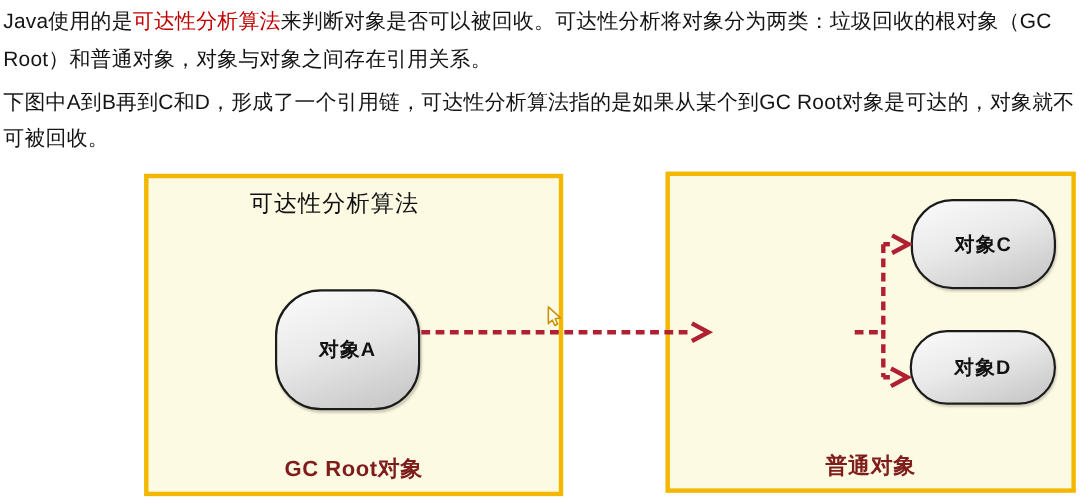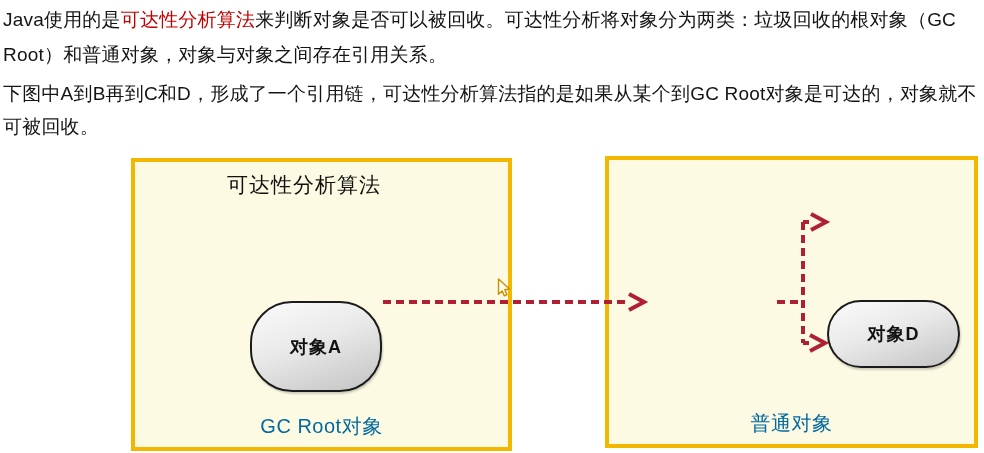--- a/index.html
+++ b/index.html
@@ -29,35 +29,35 @@
   .gbox.left  { left: 131px; top: 158px; width: 381px; height: 293px; }
   .gbox.right { left: 605px; top: 156px; width: 373px; height: 292px; }
 
   .box-title {
     position: absolute; left: 92px; top: 9px;
     font-size: 21px; color: #111; letter-spacing: 1px;
     white-space: nowrap;
   }
   .box-footer {
     position: absolute; left: 0; bottom: 7px; width: 100%;
-    text-align: center; font-weight: normal; font-size: 20px; color: #0369a1;
+    text-align: center; font-weight: bold; font-size: 20px; color: #7f1d1d;
     letter-spacing: 0.5px;
   }
 
   .node {
     position: absolute;
     box-sizing: border-box;
     border: 2px solid #1b1b1b;
     border-radius: 42px;
     background: linear-gradient(160deg, #fbfbfb 0%, #e9e9e9 45%, #c3c3c3 100%);
     display: flex; align-items: center; justify-content: center;
     box-shadow: 1px 2px 2px rgba(0,0,0,0.18);
   }
   .node-label { font-weight: bold; font-size: 18px; color: #111; letter-spacing: 1px; }
-  .node-a { left: 115px; top: 101px; width: 132px; height: 91px; margin-top: 38px; }
+  .node-a { left: 115px; top: 101px; width: 132px; height: 110px; }
   .node-b { left:  36px; top: 103px; width: 130px; height: 80px; }
   .node-c { left: 219px; top:  21px; width: 132px; height: 82px; border-radius: 38px; }
   .node-d { left: 218px; top: 140px; width: 133px; height: 68px; border-radius: 38px; }
 
   svg.arrows { position: absolute; left: 0; top: 0; width: 984px; height: 453px; pointer-events: none; }
   .dash { stroke: var(--arrow, #B02032); stroke-width: 4; fill: none; stroke-dasharray: 8 5; }
   .head { stroke: var(--arrow, #B02032); stroke-width: 4; fill: none; stroke-linejoin: miter; }
 
   svg.cursor { position: absolute; left: 497px; top: 278px; width: 18px; height: 22px; pointer-events: none; }
 </style>
@@ -75,20 +75,23 @@
 
     <div class="gbox left">
       <div class="box-title">可达性分析算法</div>
       <div class="node node-a">
         <span class="node-label">对象A</span>
       </div>
       <div class="box-footer">GC Root对象</div>
     </div>
 
     <div class="gbox right">
+      <div class="node node-c">
+        <span class="node-label">对象C</span>
+      </div>
       <div class="node node-d">
         <span class="node-label">对象D</span>
       </div>
       <div class="box-footer">普通对象</div>
     </div>
 
     <svg class="arrows" viewBox="0 0 984 453" xmlns="http://www.w3.org/2000/svg" aria-hidden="true">
 
       <path class="dash" d="M383 302 H626"></path>
       <polyline class="head" points="629,294 644,302 629,310"></polyline>

